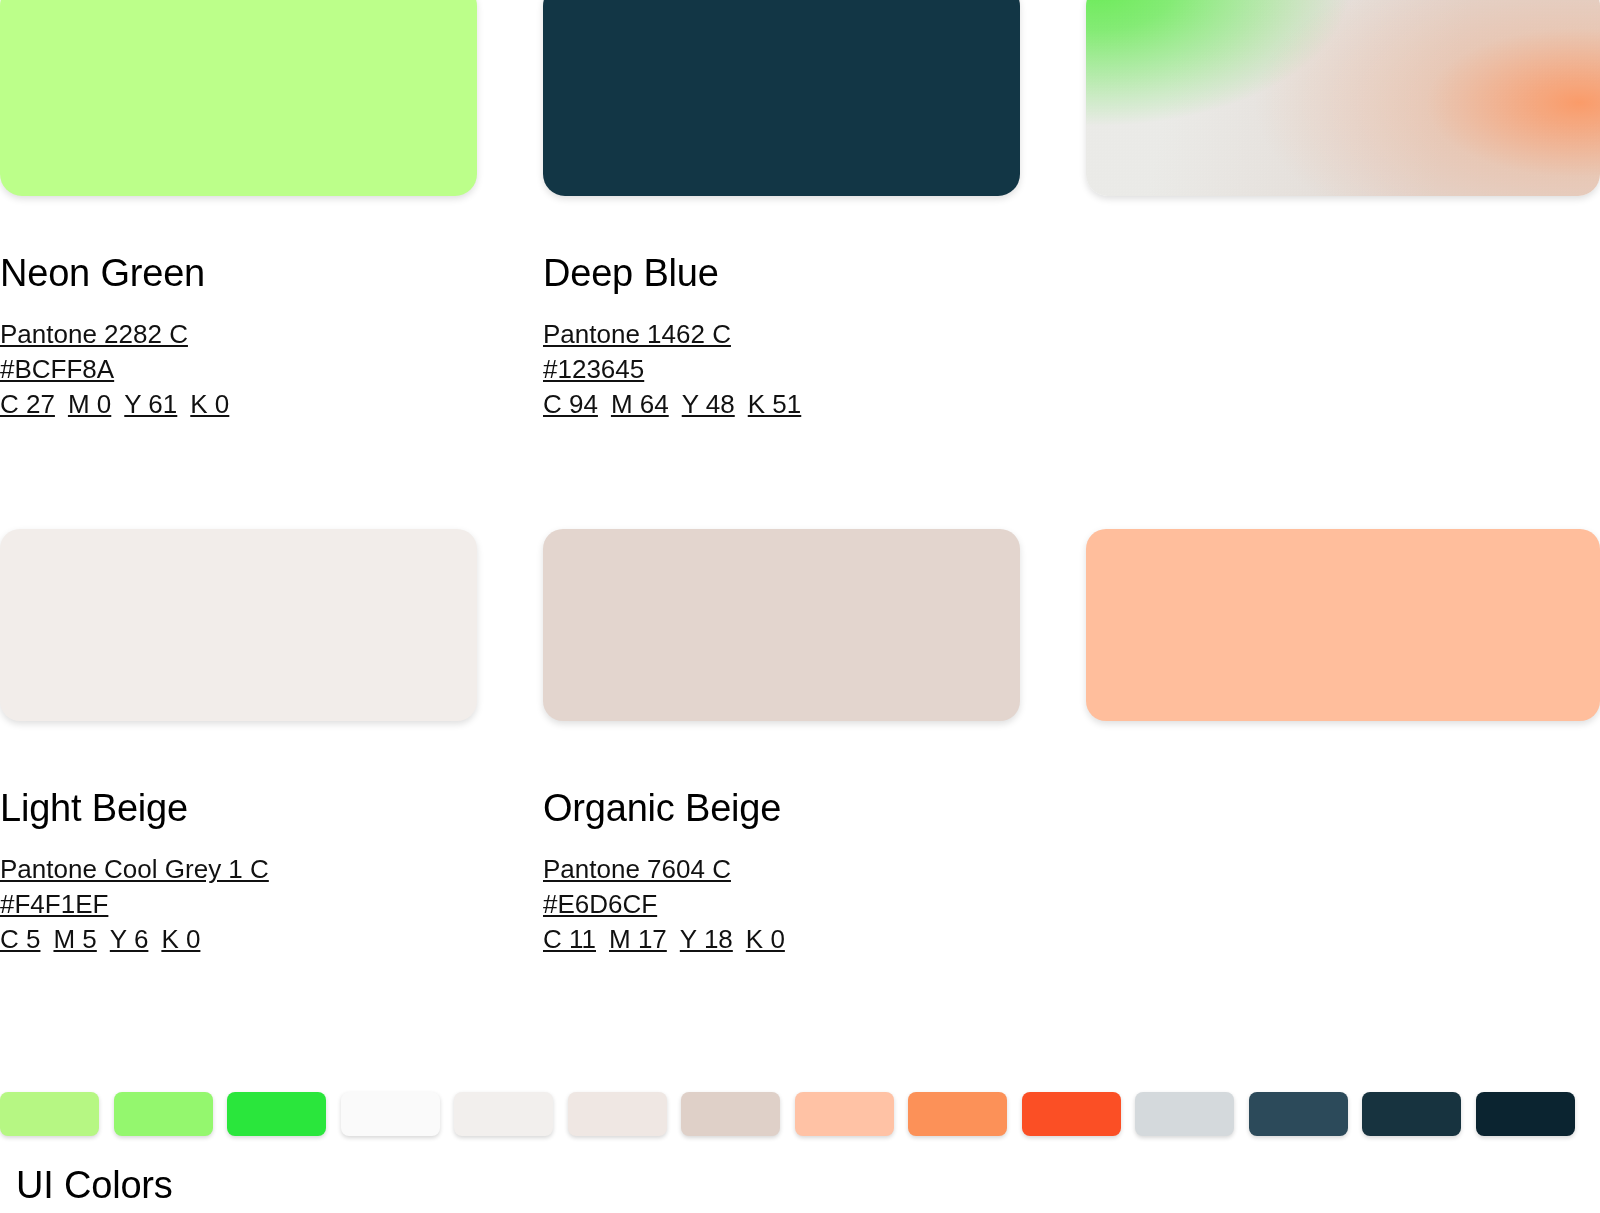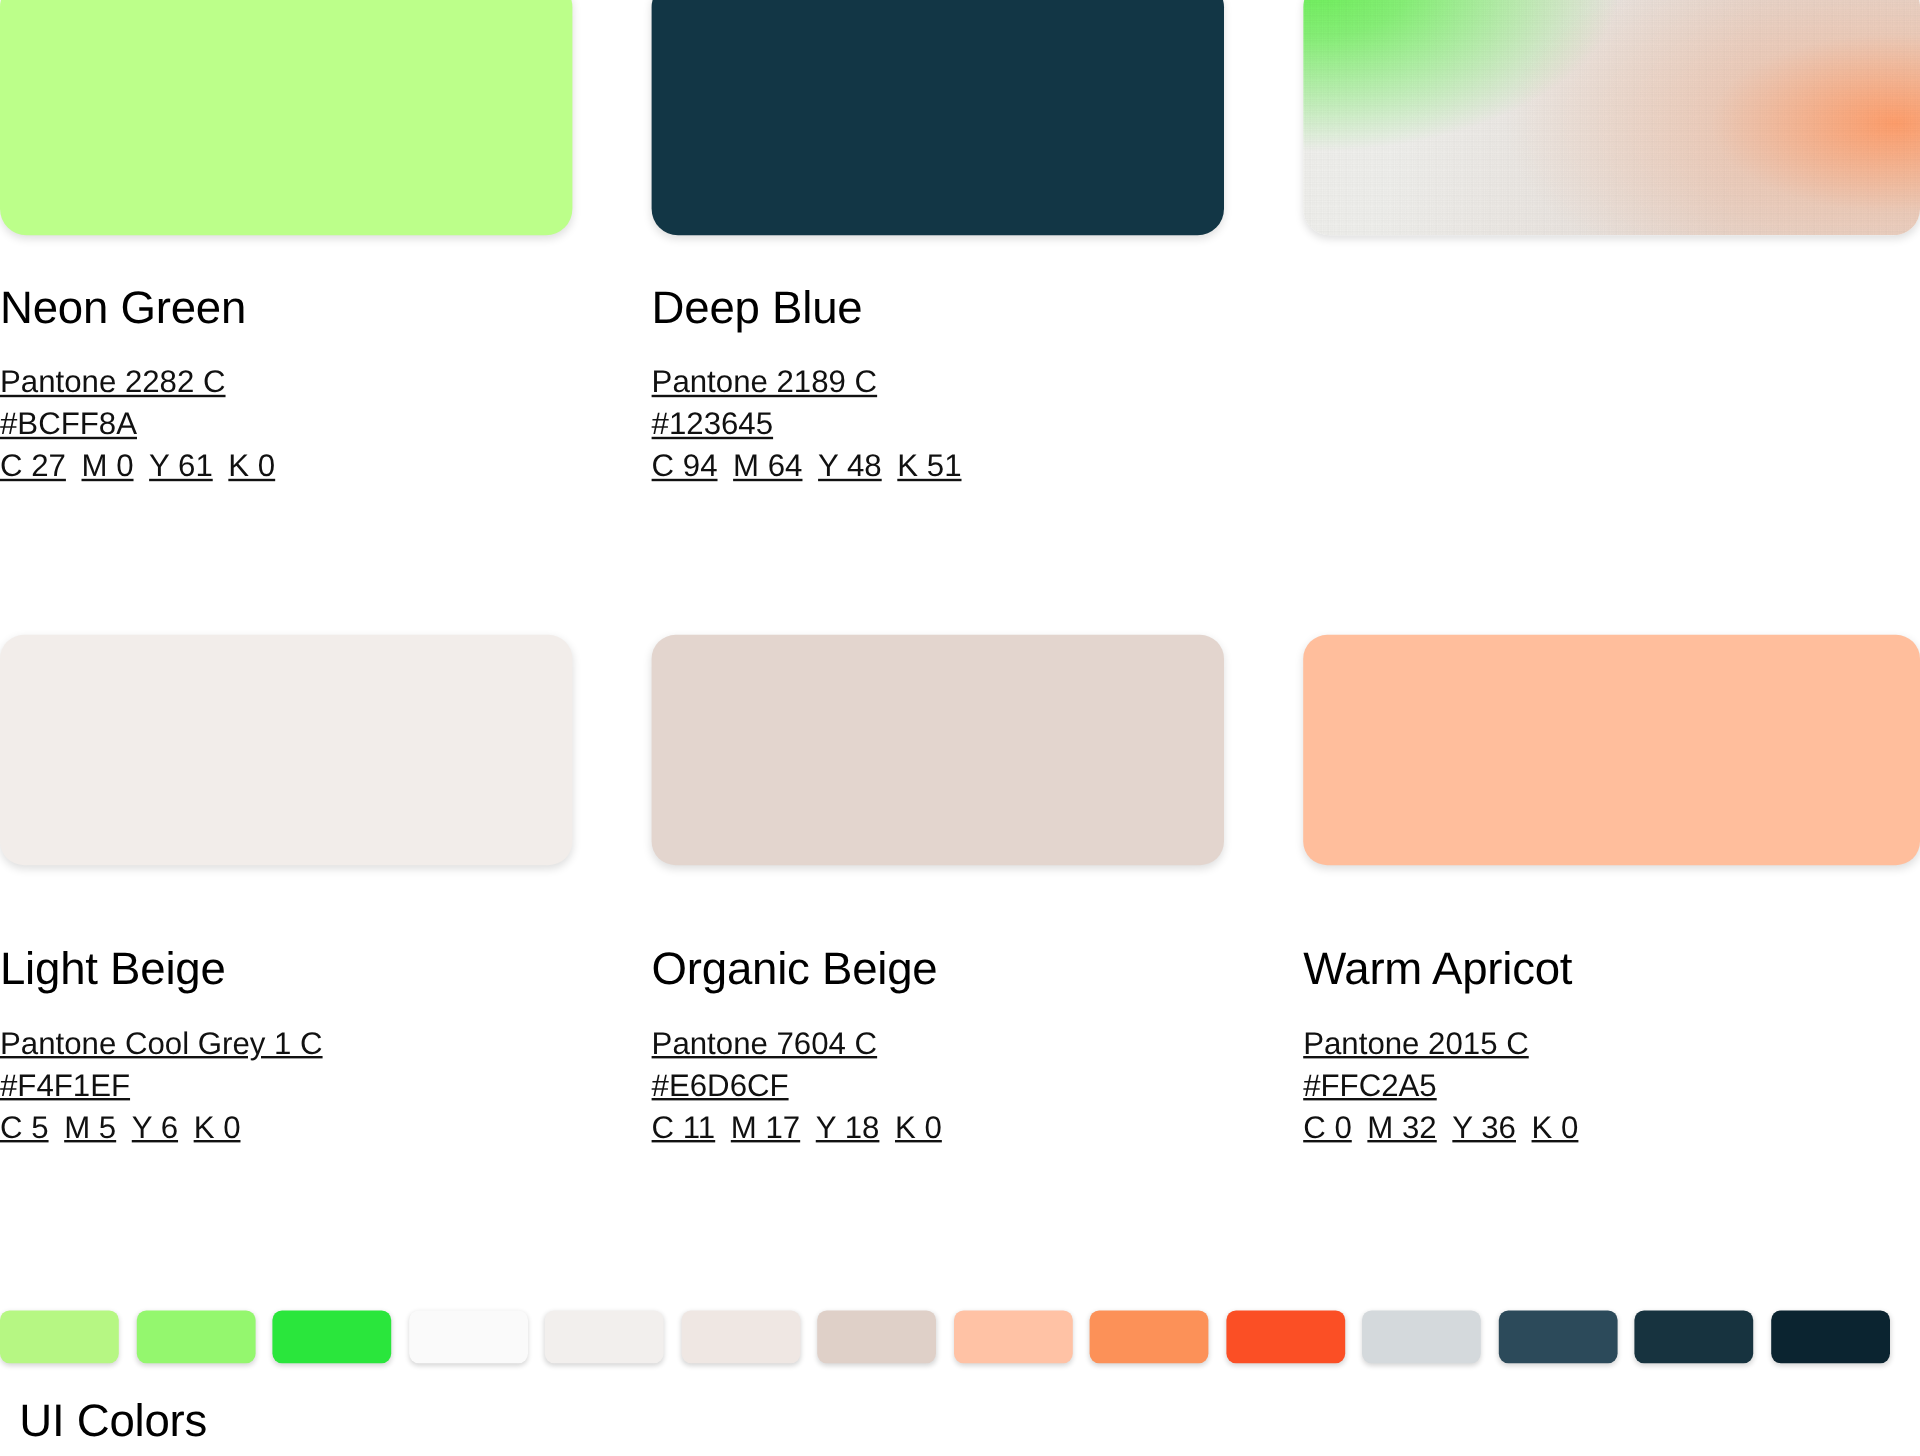--- a/index.html
+++ b/index.html
@@ -66,21 +66,21 @@
   .swatch-meta { padding-top: 0; }
 
   .swatch-title {
     font-size: 38px;
     font-weight: 400;
     letter-spacing: -0.2px;
     line-height: 1.0;
     color: #000000;
     white-space: nowrap;
   }
-  .row-1 .swatch-title { margin-top: 42px; }
+  .row-1 .swatch-title { margin-top: 58px; }
   .row-2 .swatch-title { margin-top: 68px; }
 
   .swatch-specs {
     margin-top: 25px;
     font-size: 26px;
     line-height: 35px;
     color: #111111;
     white-space: nowrap;
   }
   .spec-line { display: block; text-decoration: underline; }
@@ -137,21 +137,21 @@
           </span>
         </div>
       </div>
     </div>
 
     <div class="swatch-card col-1">
       <div class="swatch-chip" id="chip-0-1" style="background: rgb(18, 54, 69);"></div>
       <div class="swatch-meta">
         <div class="swatch-title">Deep Blue</div>
         <div class="swatch-specs">
-          <span class="spec-line">Pantone 2189 C</span>
+          <span class="spec-line">Pantone 1462 C</span>
           <span class="spec-line">#123645</span>
           <span class="spec-line spec-cmyk">
             <span>C 94</span><span>M 64</span><span>Y 48</span><span>K 51</span>
           </span>
         </div>
       </div>
     </div>
 
     <div class="swatch-card col-2">
       <div class="swatch-chip gradient-chip" id="chip-0-2" style="background: radial-gradient(115% 135% at 96% 56%, rgb(255, 158, 107) 0%, rgba(255, 158, 107, 0.267) 26%, rgba(255, 255, 255, 0) 55%), radial-gradient(95% 125% at 2% 2%, rgb(109, 240, 90) 0%, rgba(109, 240, 90, 0.8) 16%, rgba(255, 255, 255, 0) 52%), linear-gradient(100deg, rgb(239, 239, 236) 18%, rgb(230, 220, 214) 70%, rgb(230, 220, 214) 100%);"></div>
@@ -184,30 +184,20 @@
           <span class="spec-line">#E6D6CF</span>
           <span class="spec-line spec-cmyk">
             <span>C 11</span><span>M 17</span><span>Y 18</span><span>K 0</span>
           </span>
         </div>
       </div>
     </div>
 
     <div class="swatch-card col-2">
       <div class="swatch-chip" id="chip-1-2" style="background: rgb(255, 190, 156);"></div>
-      <div class="swatch-meta">
-        <div class="swatch-title">Warm Apricot</div>
-        <div class="swatch-specs">
-          <span class="spec-line">Pantone 2015 C</span>
-          <span class="spec-line">#FFC2A5</span>
-          <span class="spec-line spec-cmyk">
-            <span>C 0</span><span>M 32</span><span>Y 36</span><span>K 0</span>
-          </span>
-        </div>
-      </div>
     </div>
 
   </div>
 </div>
 
 <div class="ui-colors-section">
   <div class="ui-strip" id="ui-strip">
       <div class="ui-chip" style="left: 0px; background: rgb(182, 247, 131);"></div>
       <div class="ui-chip" style="left: 113.5px; background: rgb(148, 247, 110);"></div>
       <div class="ui-chip" style="left: 227px; background: rgb(42, 230, 60);"></div>

